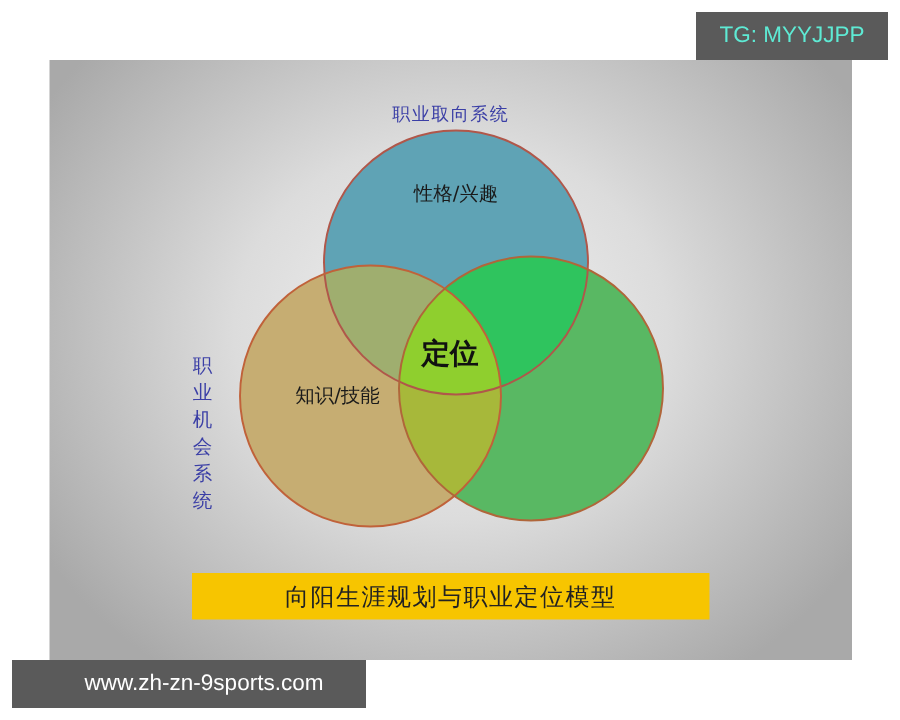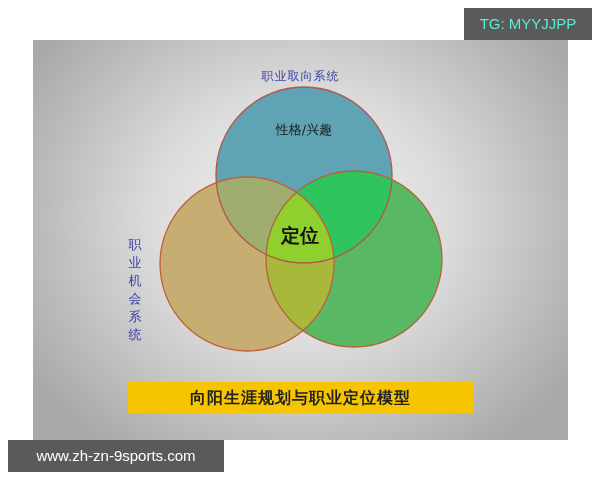--- a/index.html
+++ b/index.html
@@ -9,25 +9,25 @@
            background: radial-gradient(ellipse 60% 70% at 50% 45%, #f2f2f2 0%, #dcdcdc 45%, #a9a9a9 100%); }
   svg.venn { position:absolute; left:0; top:0; }
   .label-top { position:absolute; left:0; width:535px; top:28px; text-align:center;
                color:#3b3fa6; font-size:12px; letter-spacing:1px; }
   .vlabel { position:absolute; color:#3b3fa6; font-size:13px; line-height:18px; width:16px; text-align:center; word-break:break-all; }
   .vlabel.left { left:94px; top:196px; }
   .vlabel.right { left:422px; top:196px; }
   .ctext { position:absolute; text-align:center; color:#1a1a1a; font-size:13px; line-height:19px; white-space:nowrap; }
   .center-word { position:absolute; font-size:19px; font-weight:bold; color:#111; }
   .banner { position:absolute; left:95px; top:342px; width:345px; height:31px; background:#f7c500;
-            text-align:center; line-height:31px; font-size:16px; font-weight:bold; color:#222; letter-spacing:1px; }
+            text-align:center; line-height:31px; font-size:16px; font-weight:normal; color:#222; letter-spacing:1px; }
   .badge-tg { position:absolute; left:464px; top:8px; width:128px; height:32px; background:#5a5a5a;
               color:#5eead4; font-family:"Liberation Sans", sans-serif; font-size:15px; line-height:32px; text-align:center; }
   .badge-url { position:absolute; left:8px; top:440px; width:216px; height:32px; background:#5a5a5a;
-               color:#ffffff; font-family:"Liberation Sans", sans-serif; font-size:15px; line-height:32px; text-align:center; }
+               color:#ffffff; font-family:"Liberation Sans", sans-serif; font-size:15px; line-height:32px; text-align:center;padding-left:20px; }
 </style>
 </head>
 <body>
 
 <div class="slide">
   <svg class="venn" width="535" height="400" viewBox="0 0 535 400">
     <defs>
       <clipPath id="cTop">
           <circle cx="271" cy="135" r="88"></circle>
         </clipPath>
@@ -56,20 +56,21 @@
     <circle cx="321" cy="219" r="88" fill="none" stroke="#b0663a" stroke-width="1.3"></circle>
   </svg>
 
   <div class="label-top">职业取向系统</div>
   <div class="vlabel left">职业机会系统</div>
 
   <div class="ctext" style="left:196px; width:150px; top:80px;">
     <div>性格/兴趣</div>
   </div>
   <div class="ctext" style="left:127px; width:130px; top:215px;">
+    <div>知识/技能</div>
   </div>
 
   <div class="center-word" style="left:248px; top:183px;">定位</div>
 
   <div class="banner">向阳生涯规划与职业定位模型</div>
 </div>
 
 <div class="badge-tg">TG: MYYJJPP</div>
 <div class="badge-url">www.zh-zn-9sports.com</div>
 

